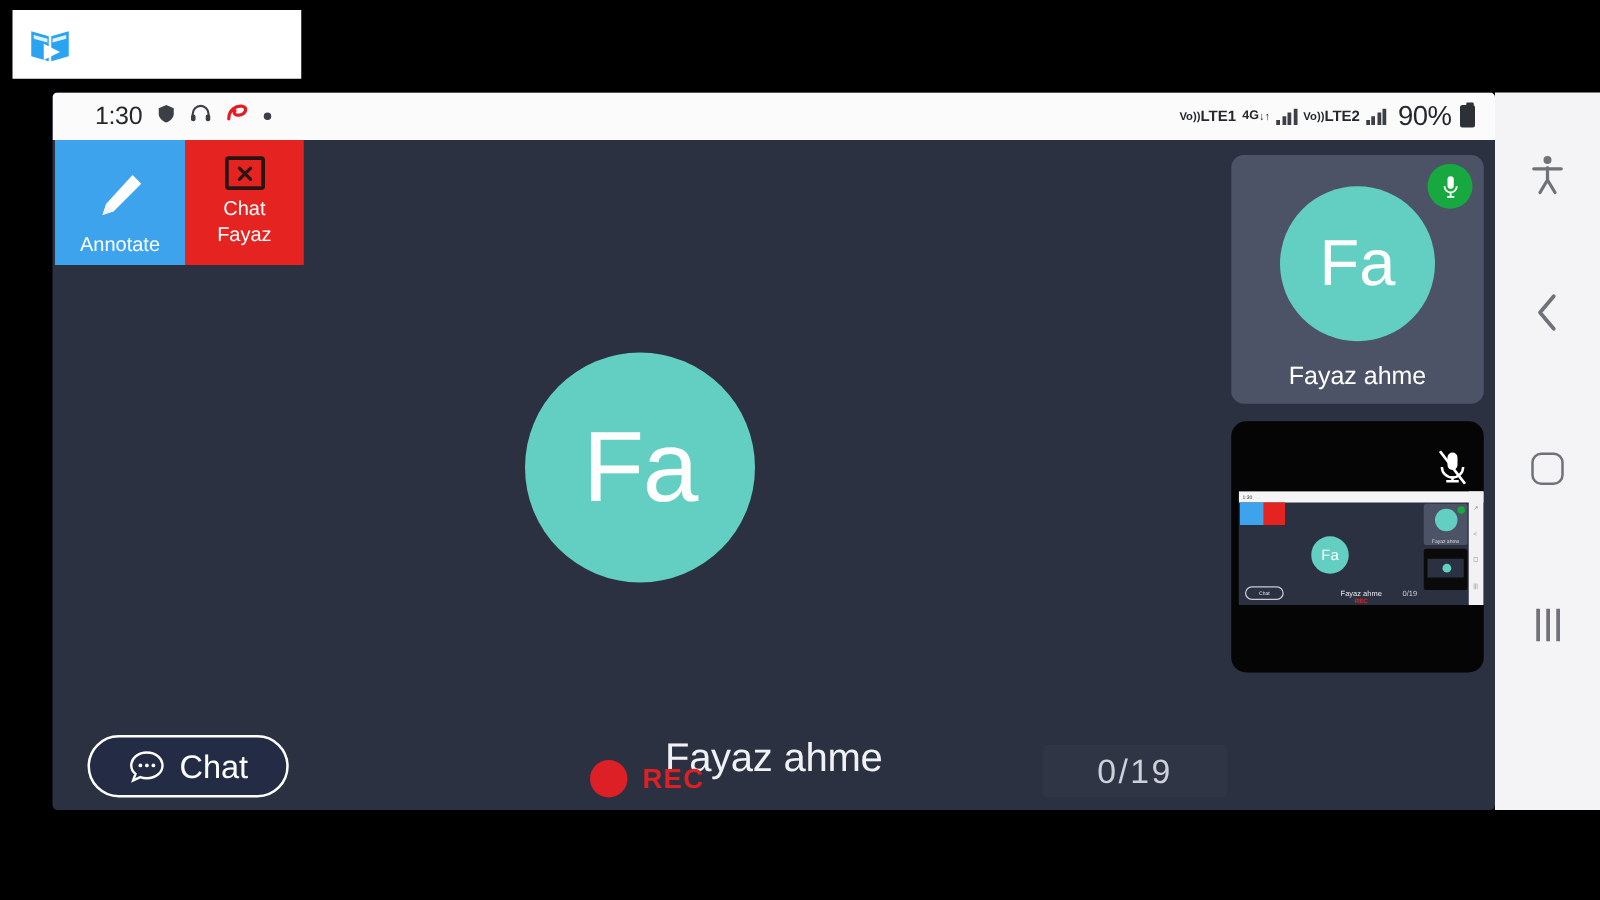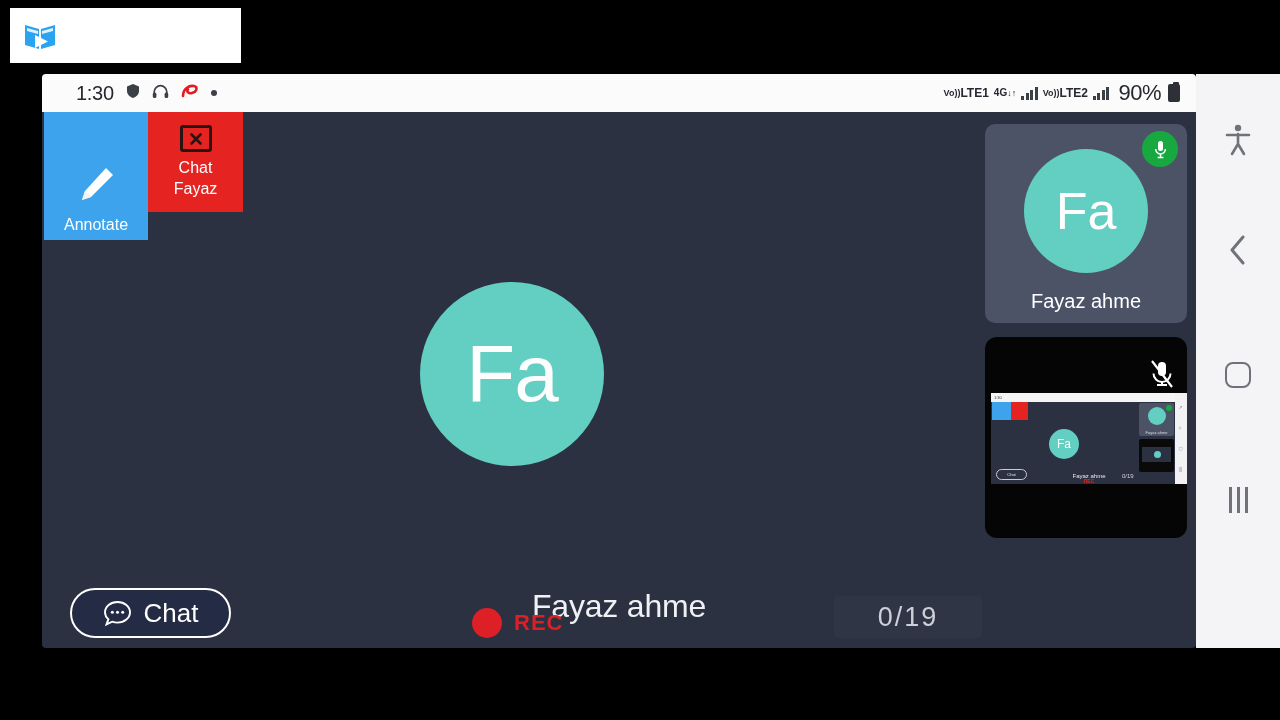--- a/index.html
+++ b/index.html
@@ -51,21 +51,21 @@
   .bars i:nth-child(2) { height: 7px; }
   .bars i:nth-child(3) { height: 10px; }
   .bars i:nth-child(4) { height: 13px; }
   .batt-pct { font-size: 22px; font-weight: 400; margin-left: 4px; letter-spacing: -0.5px; }
   .batt { width: 12px; height: 18px; border: 2px solid #2d3036; border-radius: 2px; background: #2d3036; position: relative; margin-left: 2px; }
   .batt:before { content: ""; position: absolute; left: 3px; top: -4px; width: 6px; height: 3px; background: #2d3036; border-radius: 1px; }
 
   
   .share-ctrls { position: absolute; left: 2px; top: 38px; display: flex; }
   .btn-annotate {
-    width: 104px; height: 128px; background: #3da3ed;
+    width: 104px; height: 100px; background: #3da3ed;
     display: flex; flex-direction: column; align-items: center; justify-content: flex-end;
     padding-bottom: 6px; color: #fff;
   }
   .btn-annotate .lbl { font-size: 16px; }
   .pencil { width: 46px; height: 48px; position: relative; margin-bottom: 6px; }
   .btn-stop {
     width: 95px; height: 100px; background: #e52421;
     display: flex; flex-direction: column; align-items: center; justify-content: center;
     color: #fff; gap: 2px;
   }

